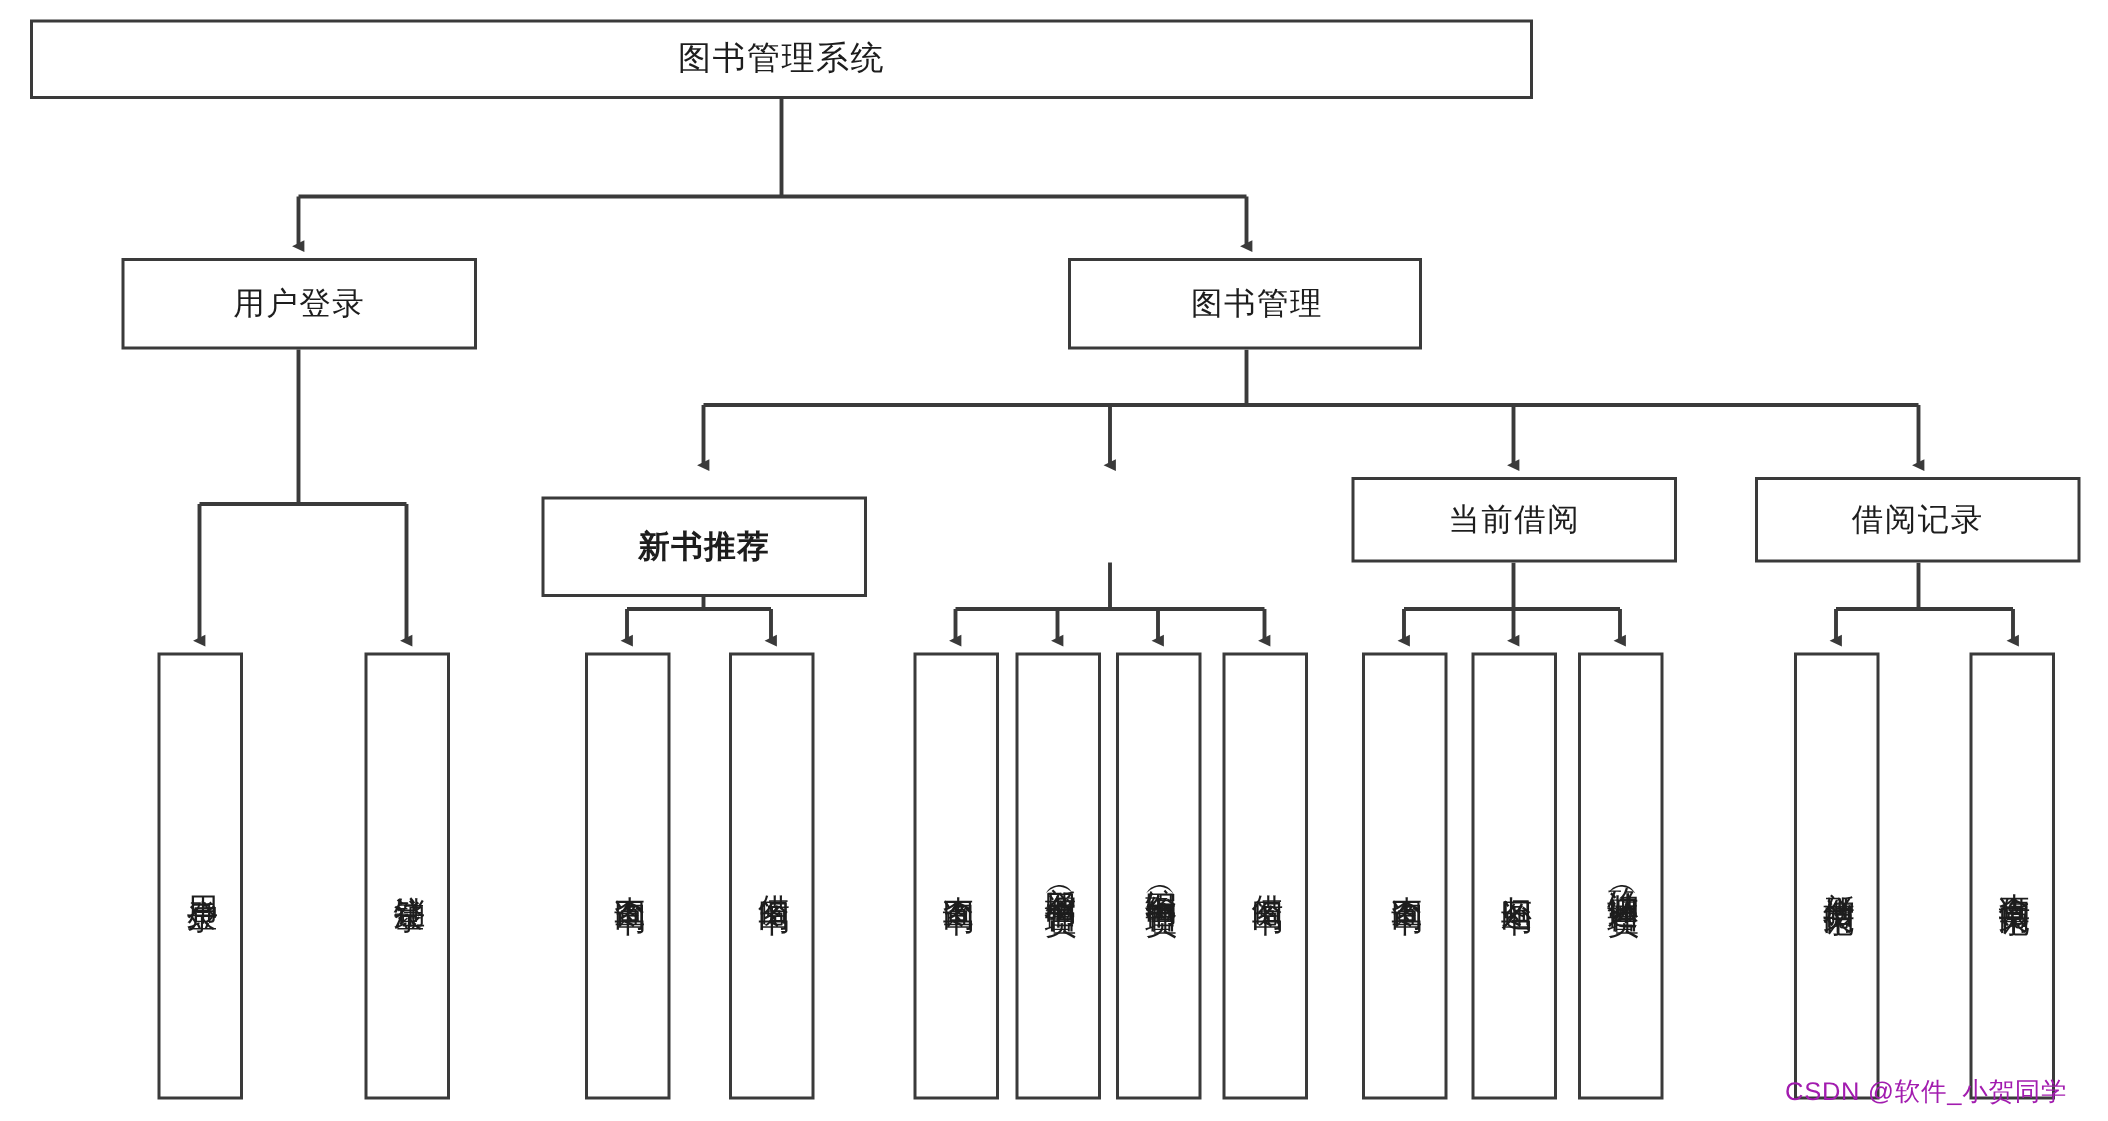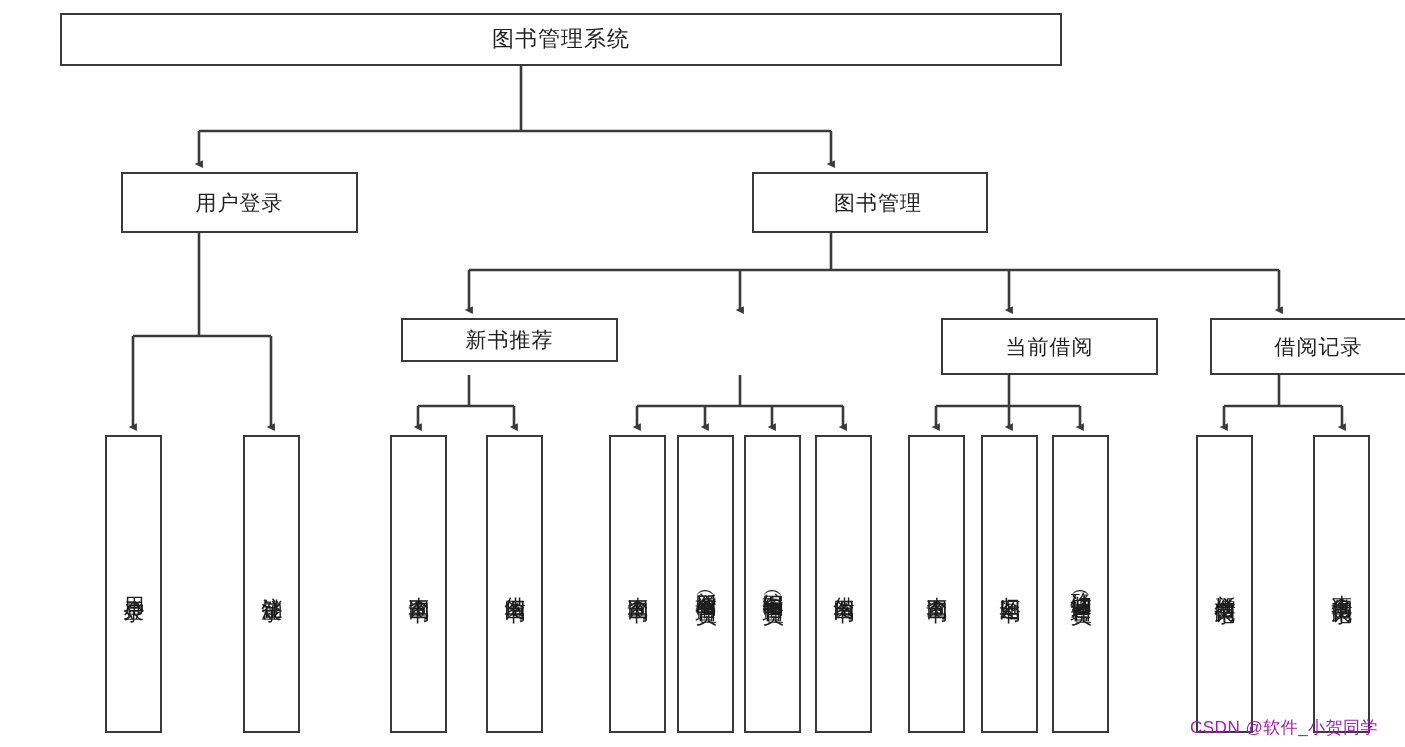--- a/index.html
+++ b/index.html
@@ -32,21 +32,20 @@
     background: #ffffff;
     display: flex;
     align-items: center;
     justify-content: center;
     color: #1d1d1d;
   }
   .node.h {
     font-size: 21px;
     letter-spacing: 1px;
     line-height: 1.1;
-    margin-left: 40px;
   }
   .node.root {
     font-size: 22px;
   }
   .node.v {
     align-items: center;
     justify-content: center;
   }
   .vtext {
     writing-mode: vertical-rl;
@@ -124,21 +123,21 @@
     <span>图书管理系统</span>
   </div>
 
   <div class="node h" style="left:81px; top:172px; width:237px; height:61px;">
     <span>用户登录</span>
   </div>
   <div class="node h" style="left:712px; top:172px; width:236px; height:61px;padding-left:16px;">
     <span>图书管理</span>
   </div>
 
-  <div class="node h" style="left:361px; top:318px; width:217px; height:44px;">
+  <div class="node h" style="left:361px; top:331px; width:217px; height:67px;font-weight:bold;">
     <span>新书推荐</span>
   </div>
   <div class="node h" style="left:901px; top:318px; width:217px; height:57px;">
     <span>当前借阅</span>
   </div>
   <div class="node h" style="left:1170px; top:318px; width:217px; height:57px;">
     <span>借阅记录</span>
   </div>
 
   <div class="node v" style="left:105px; top:435px; width:57px; height:298px;">

